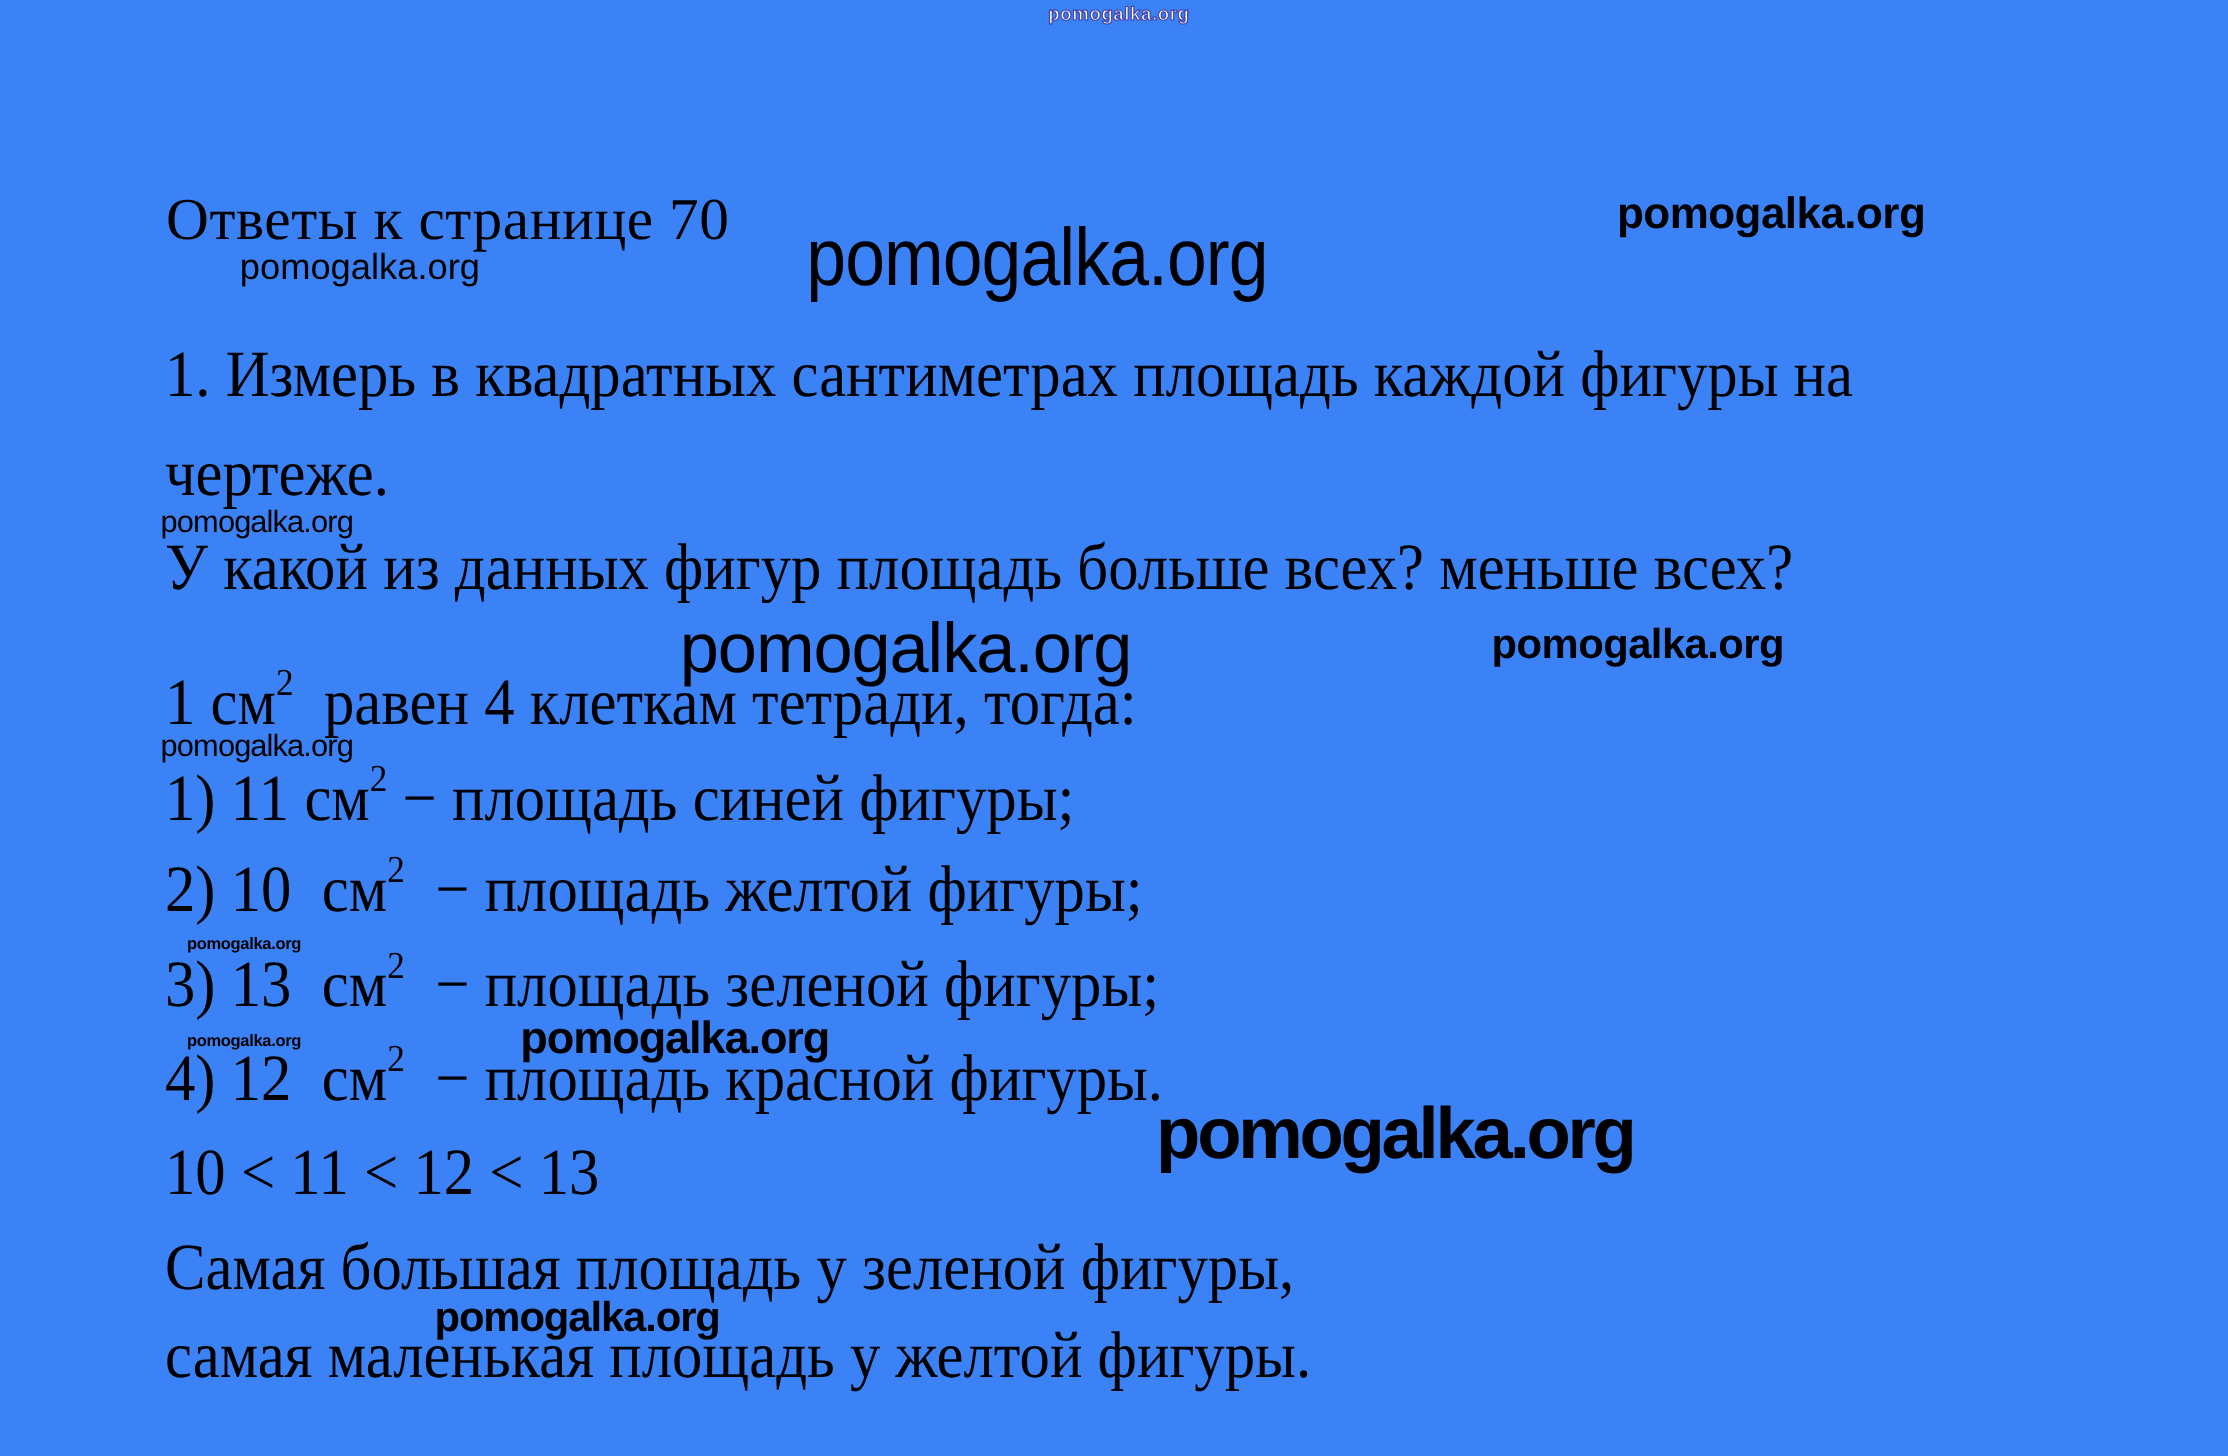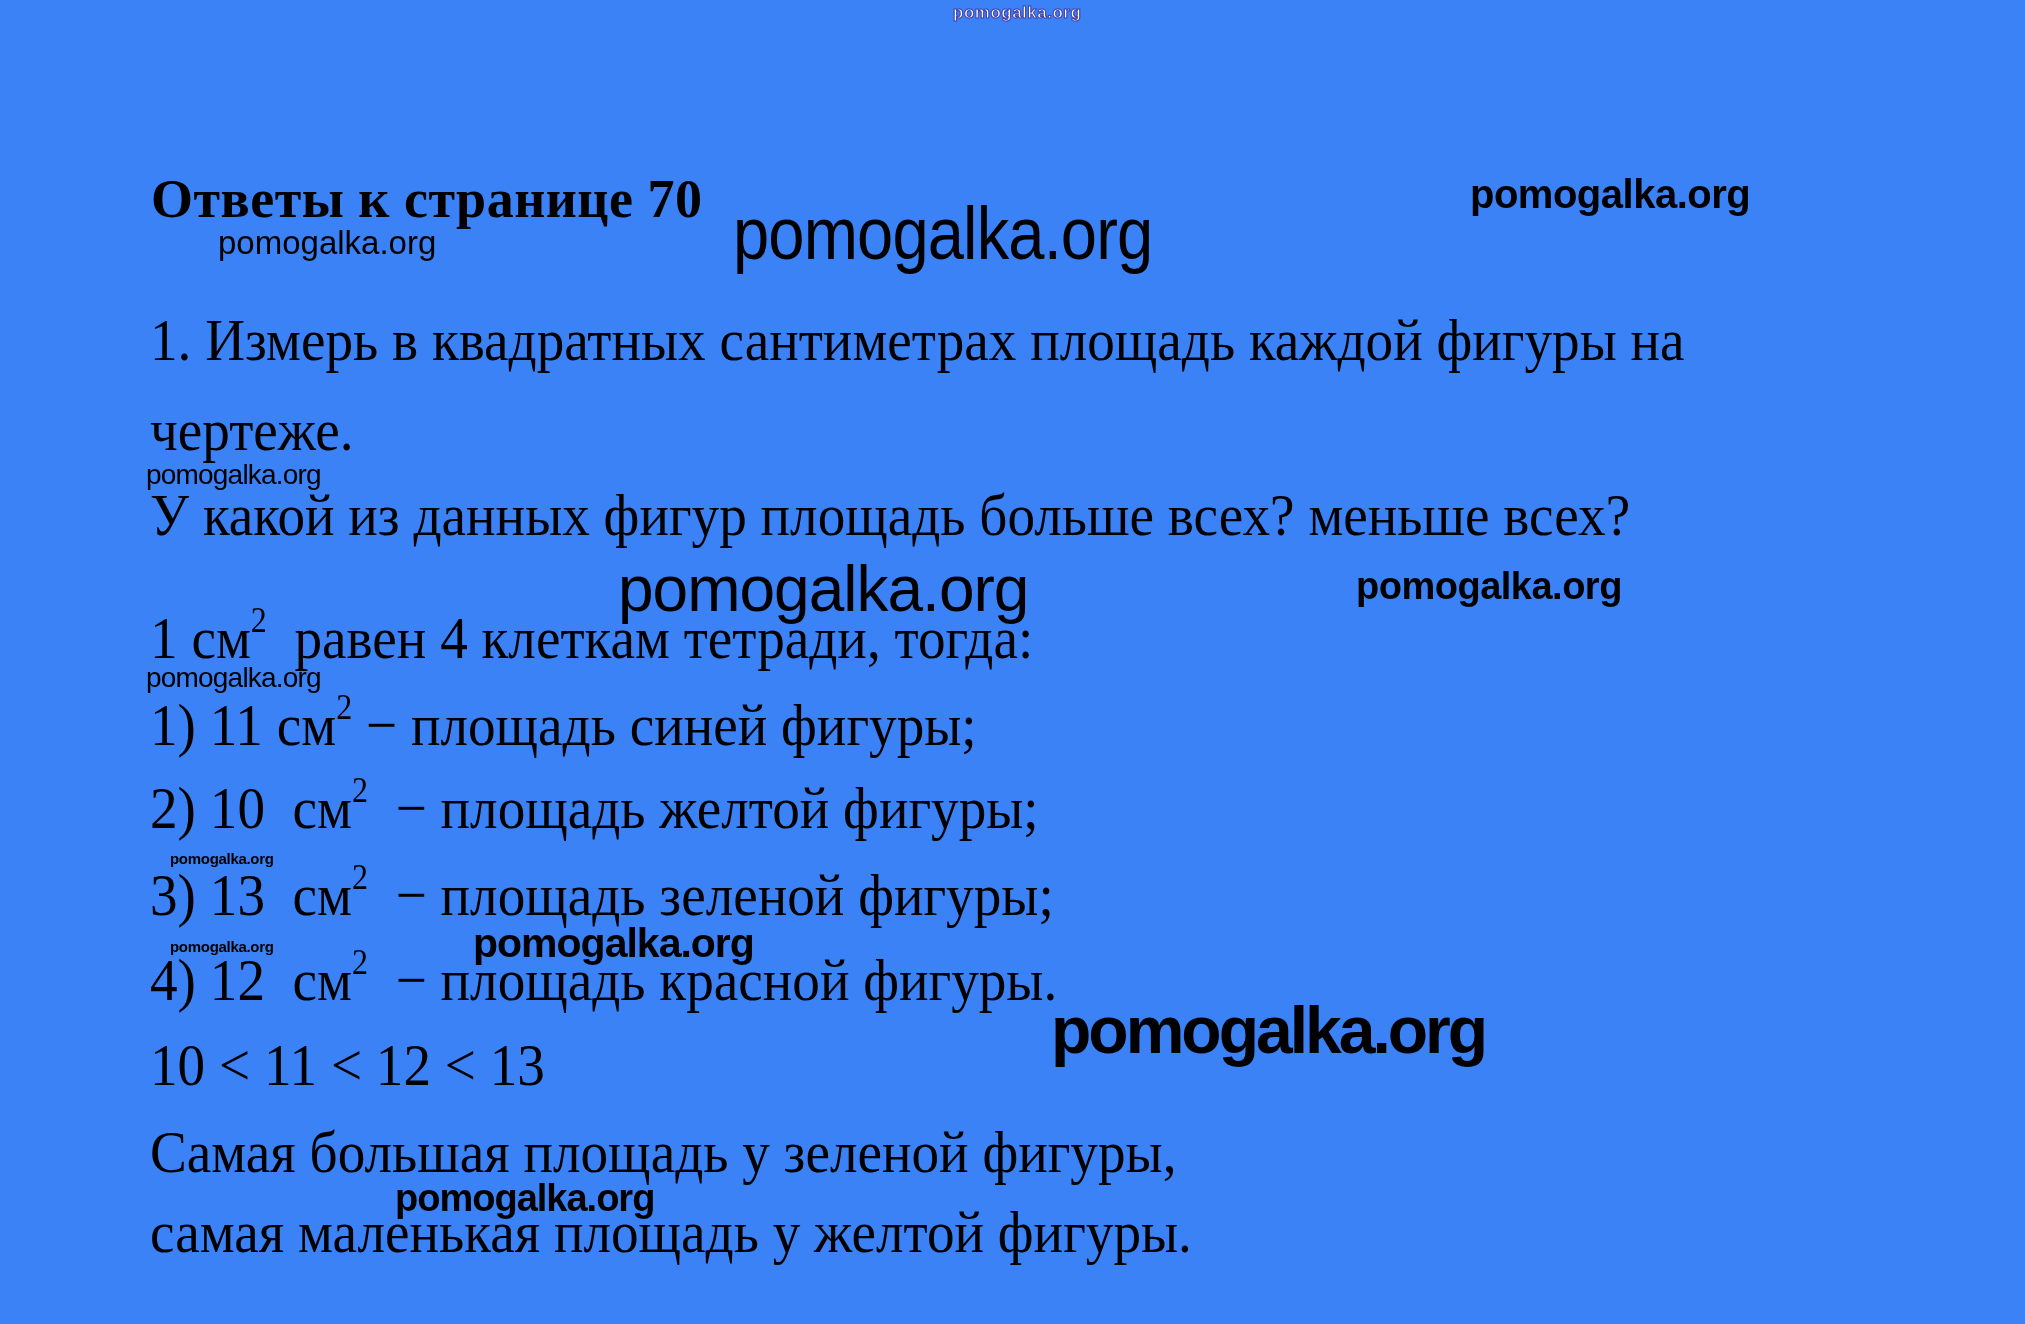--- a/index.html
+++ b/index.html
@@ -7,21 +7,21 @@
     position:relative;
     width:2025px; height:1324px;
     background:#3b82f6;
     overflow:hidden;
     font-family:"Liberation Serif", serif;
     color:#000;
   }
   .title {
     position:absolute; left:151px; top:172px;
     margin:0;
-    font-size:54px; font-weight:700; line-height:1;
+    font-size:54px; font-weight:400; line-height:1;
     letter-spacing:0.5px;
     white-space:pre;
   }
   .line {
     position:absolute; left:150px;
     font-size:60px; line-height:1;
     white-space:pre;
     transform:scaleX(0.92); transform-origin:0 0;
     letter-spacing:0px;
   }

